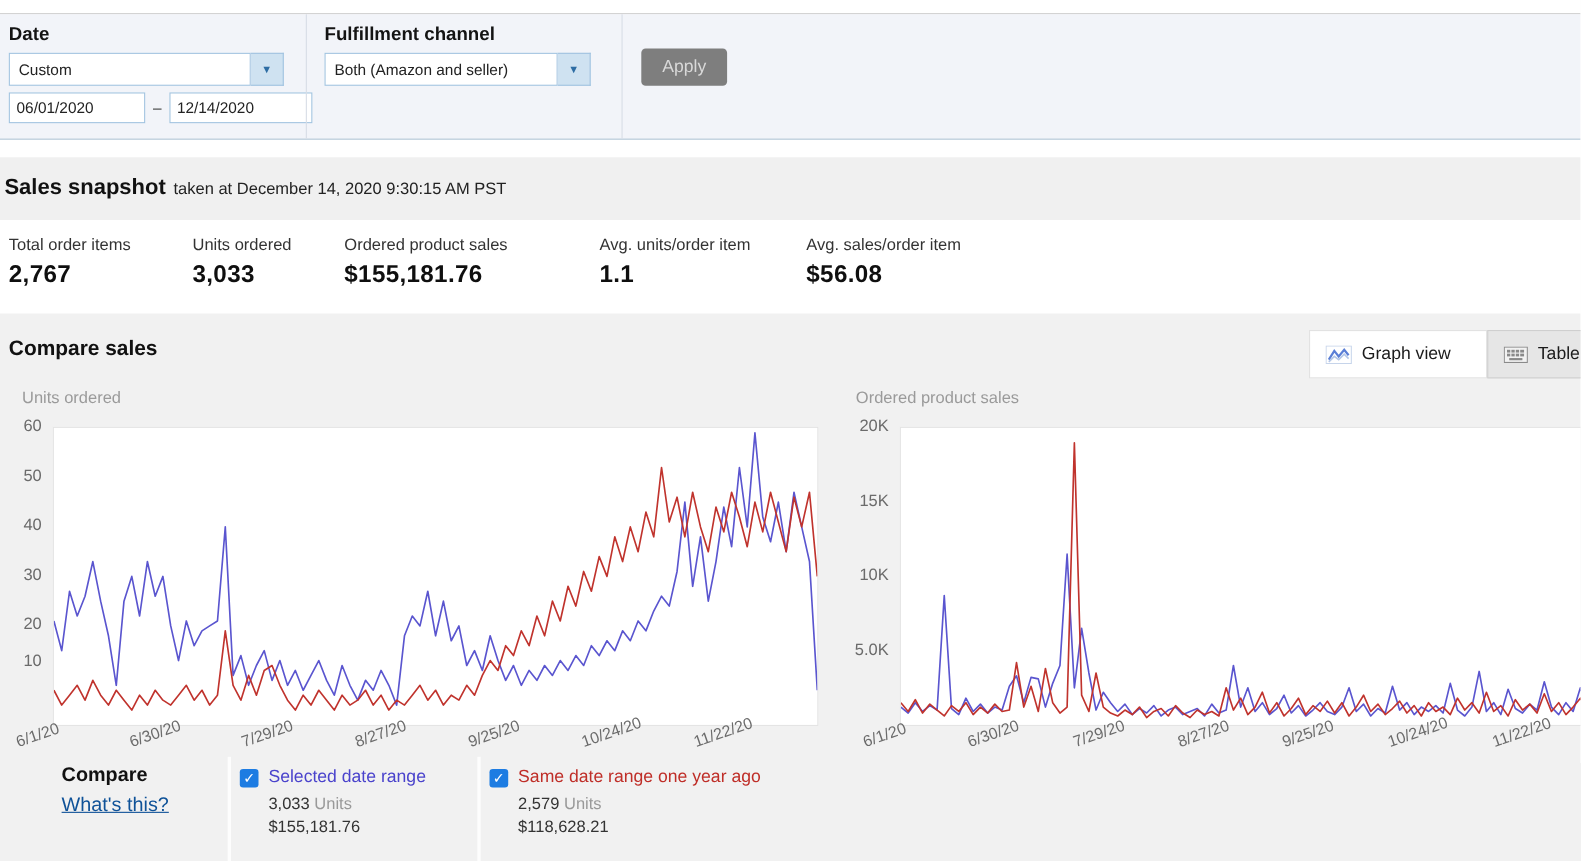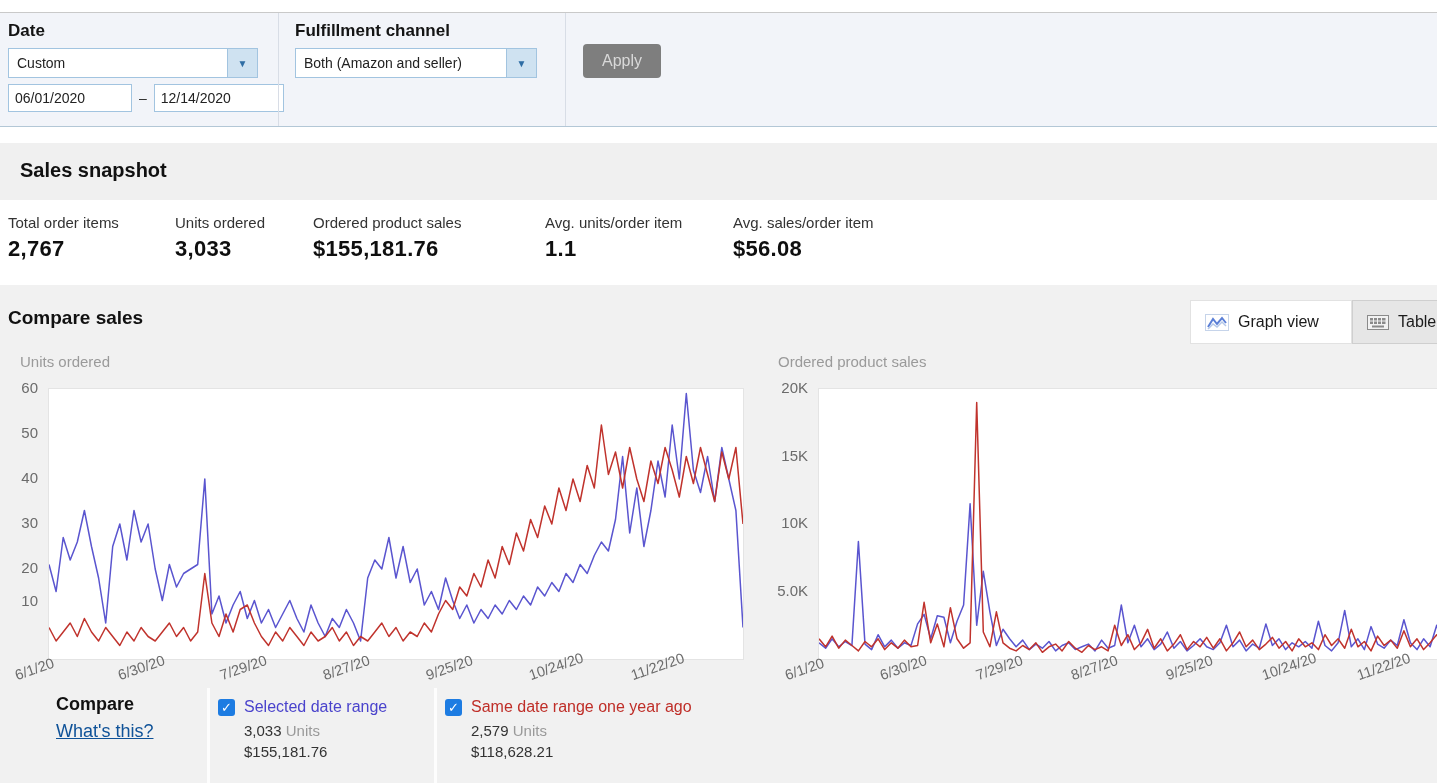--- a/index.html
+++ b/index.html
@@ -19,21 +19,21 @@
             display:flex;align-items:center;justify-content:center;color:#2e6da4;font-size:10px;cursor:pointer;}
   .daterow{display:flex;align-items:center;margin-top:6px;}
   .dateinput{height:26px;width:110px;border:1px solid #a2c4e0;background:#fff;font-size:14px;
              font-family:"Liberation Sans",sans-serif;color:#222;padding:0 6px;box-sizing:content-box;}
   .dash{margin:0 7px;color:#333;font-size:14px;}
   .applybtn{position:absolute;left:583px;top:31px;background:#7e7e7e;color:#d9d9d9;border:none;
             border-radius:4px;font-size:16px;padding:8px 19px;font-family:"Liberation Sans",sans-serif;cursor:pointer;}
 
   
   .snapbar{position:absolute;left:0;top:143px;width:100%;height:57px;background:#f0f0f0;
-           display:flex;align-items:baseline;padding-left:20px;box-sizing:border-box;}
+           display:flex;align-items:baseline;padding-left:4px;box-sizing:border-box;}
   .snaptitle{font-size:20px;font-weight:bold;padding-top:16px;}
   .snapsub{font-size:15px;color:#222;margin-left:7px;}
   .metrics{position:absolute;left:0;top:200px;width:100%;height:85px;background:#fff;}
   .metric{position:absolute;top:14px;}
   .mlabel{font-size:15px;color:#333;}
   .mvalue{font-size:22px;font-weight:bold;color:#0f0f0f;margin-top:5px;letter-spacing:0.3px;}
 
   
   .compare{position:absolute;left:0;top:285px;width:100%;height:498px;background:#f1f1f1;}
   .cstitle{position:absolute;left:8px;top:22px;font-size:19px;font-weight:bold;}
@@ -97,20 +97,21 @@
       </div>
     </div>
 
     <div class="vdiv" style="left:565px;"></div>
 
     <button class="applybtn">Apply</button>
   </div>
 
   <div class="snapbar">
     <span class="snaptitle">Sales snapshot</span>
+    <span class="snapsub">taken at December 14, 2020 9:30:15 AM PST</span>
   </div>
 
   <div class="metrics">
     <div class="metric" style="left:8px;">
       <div class="mlabel">Total order items</div>
       <div class="mvalue">2,767</div>
     </div>
     <div class="metric" style="left:175px;">
       <div class="mlabel">Units ordered</div>
       <div class="mvalue">3,033</div>

